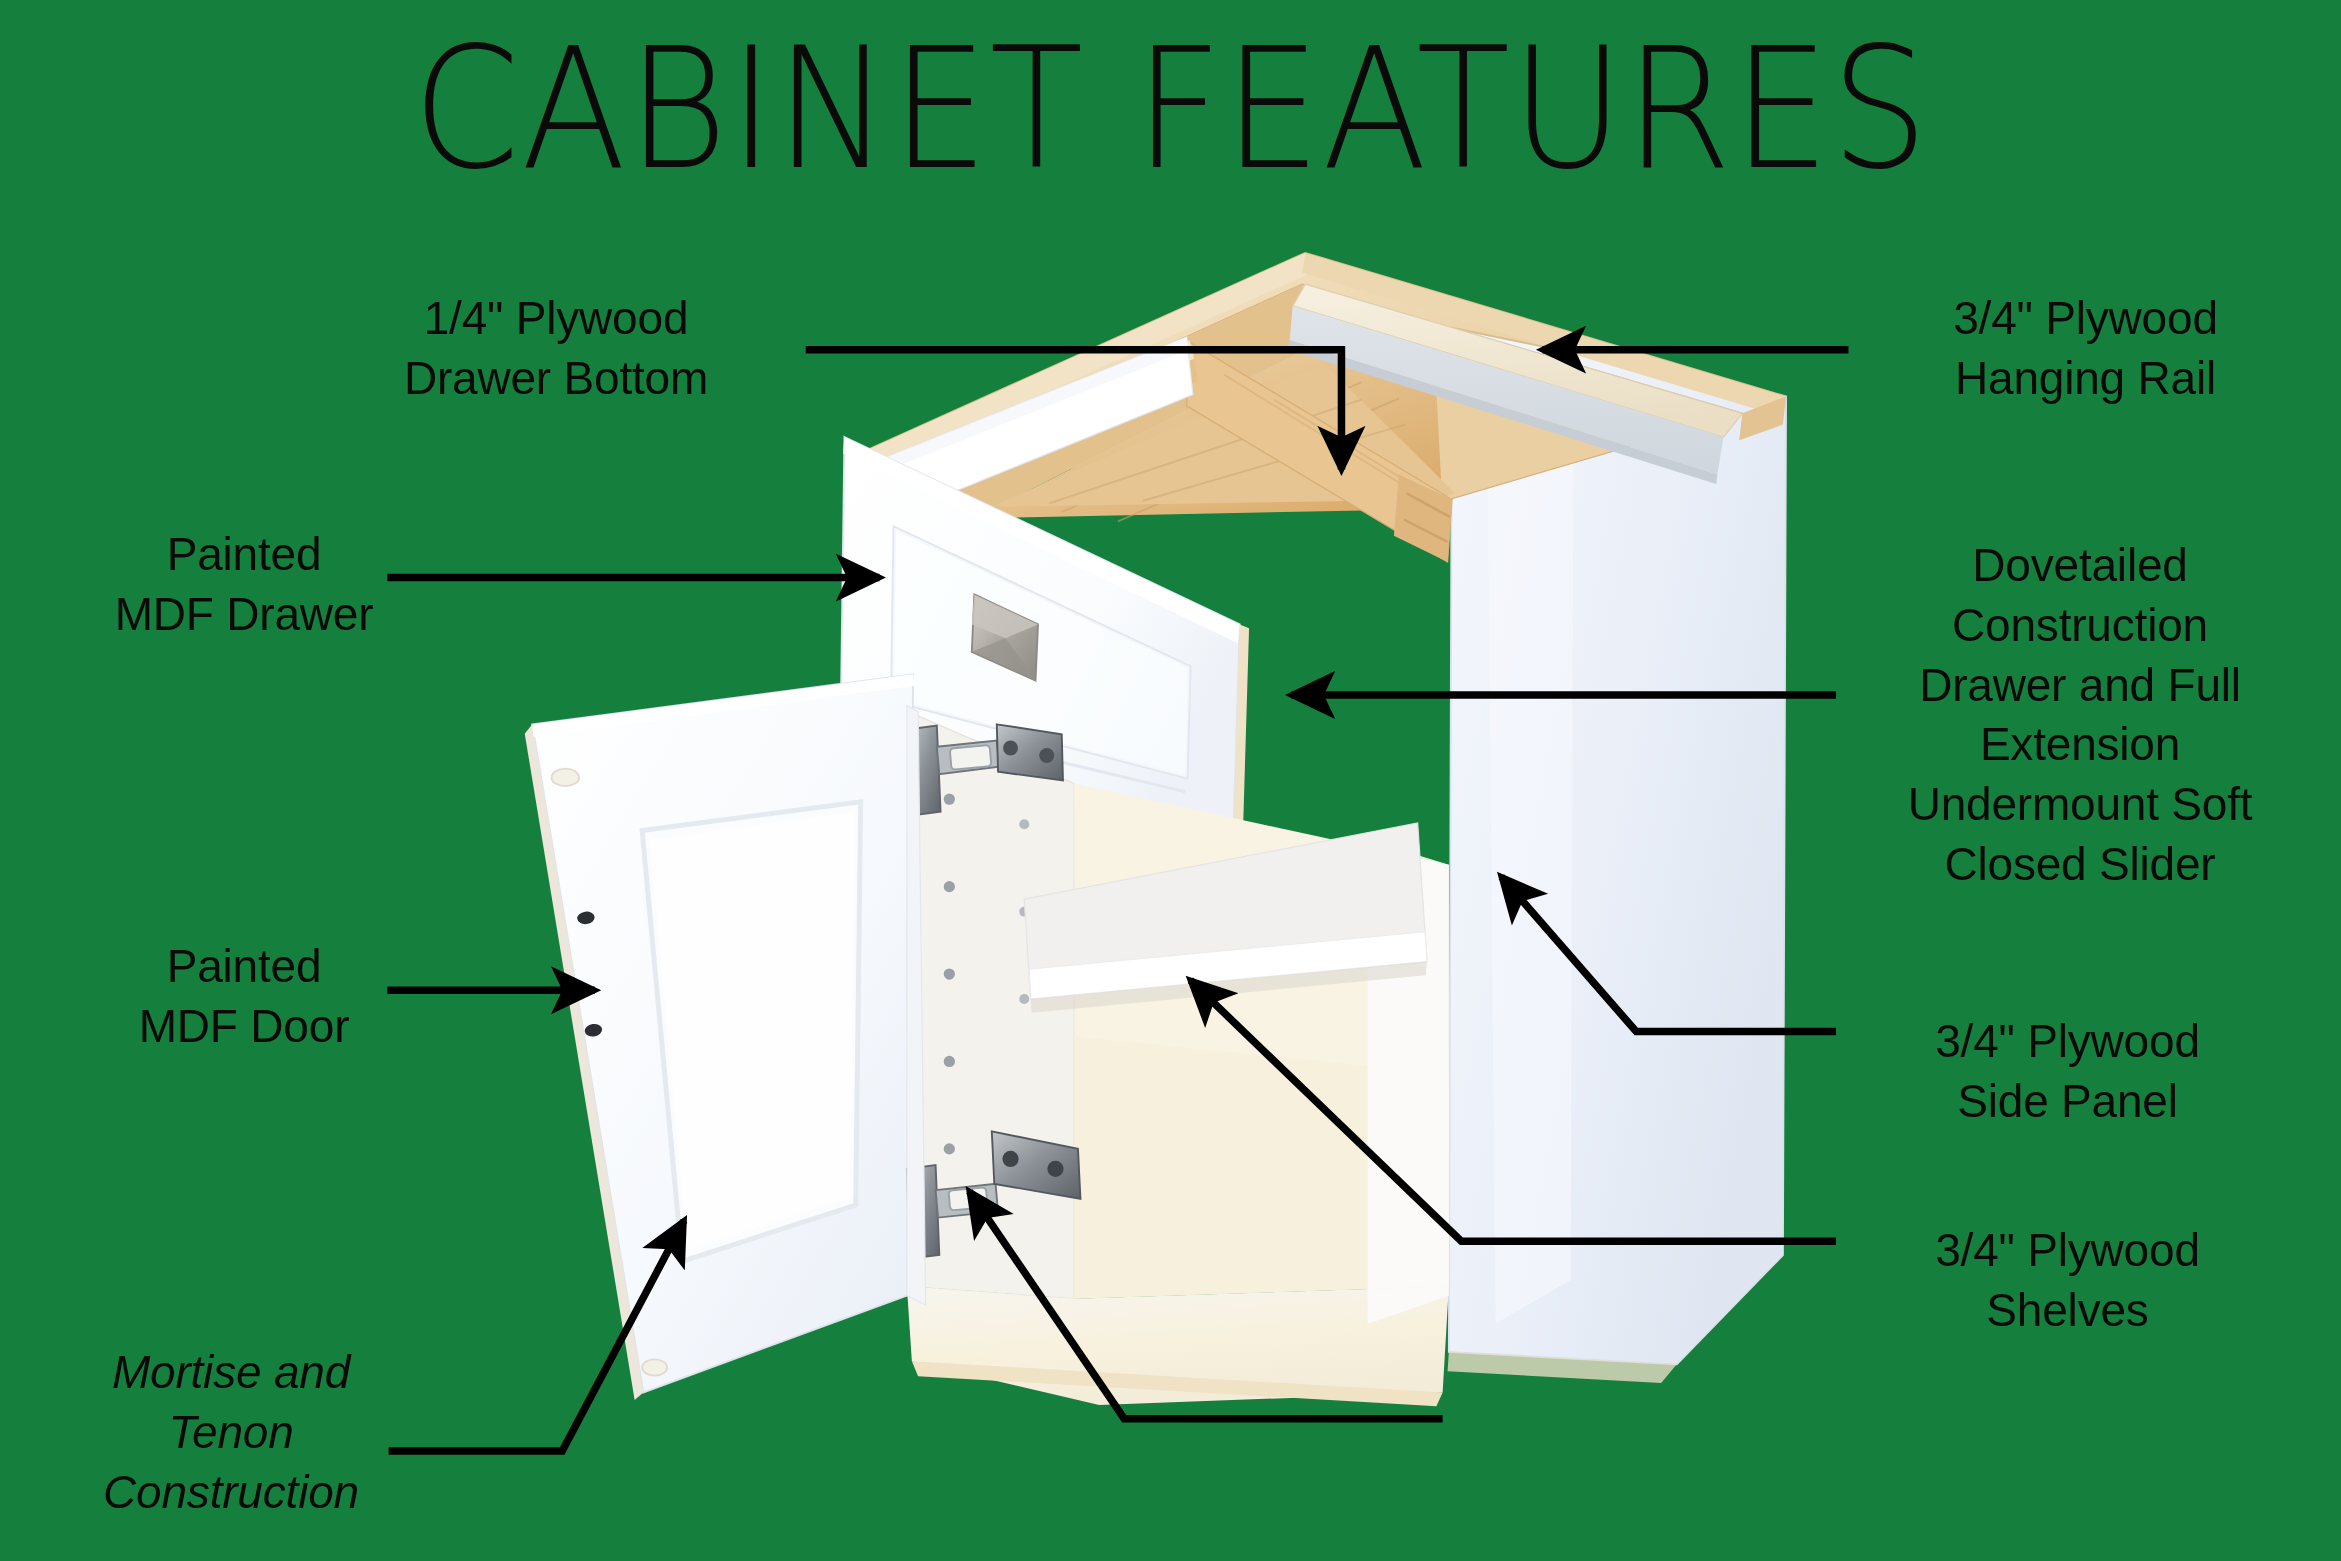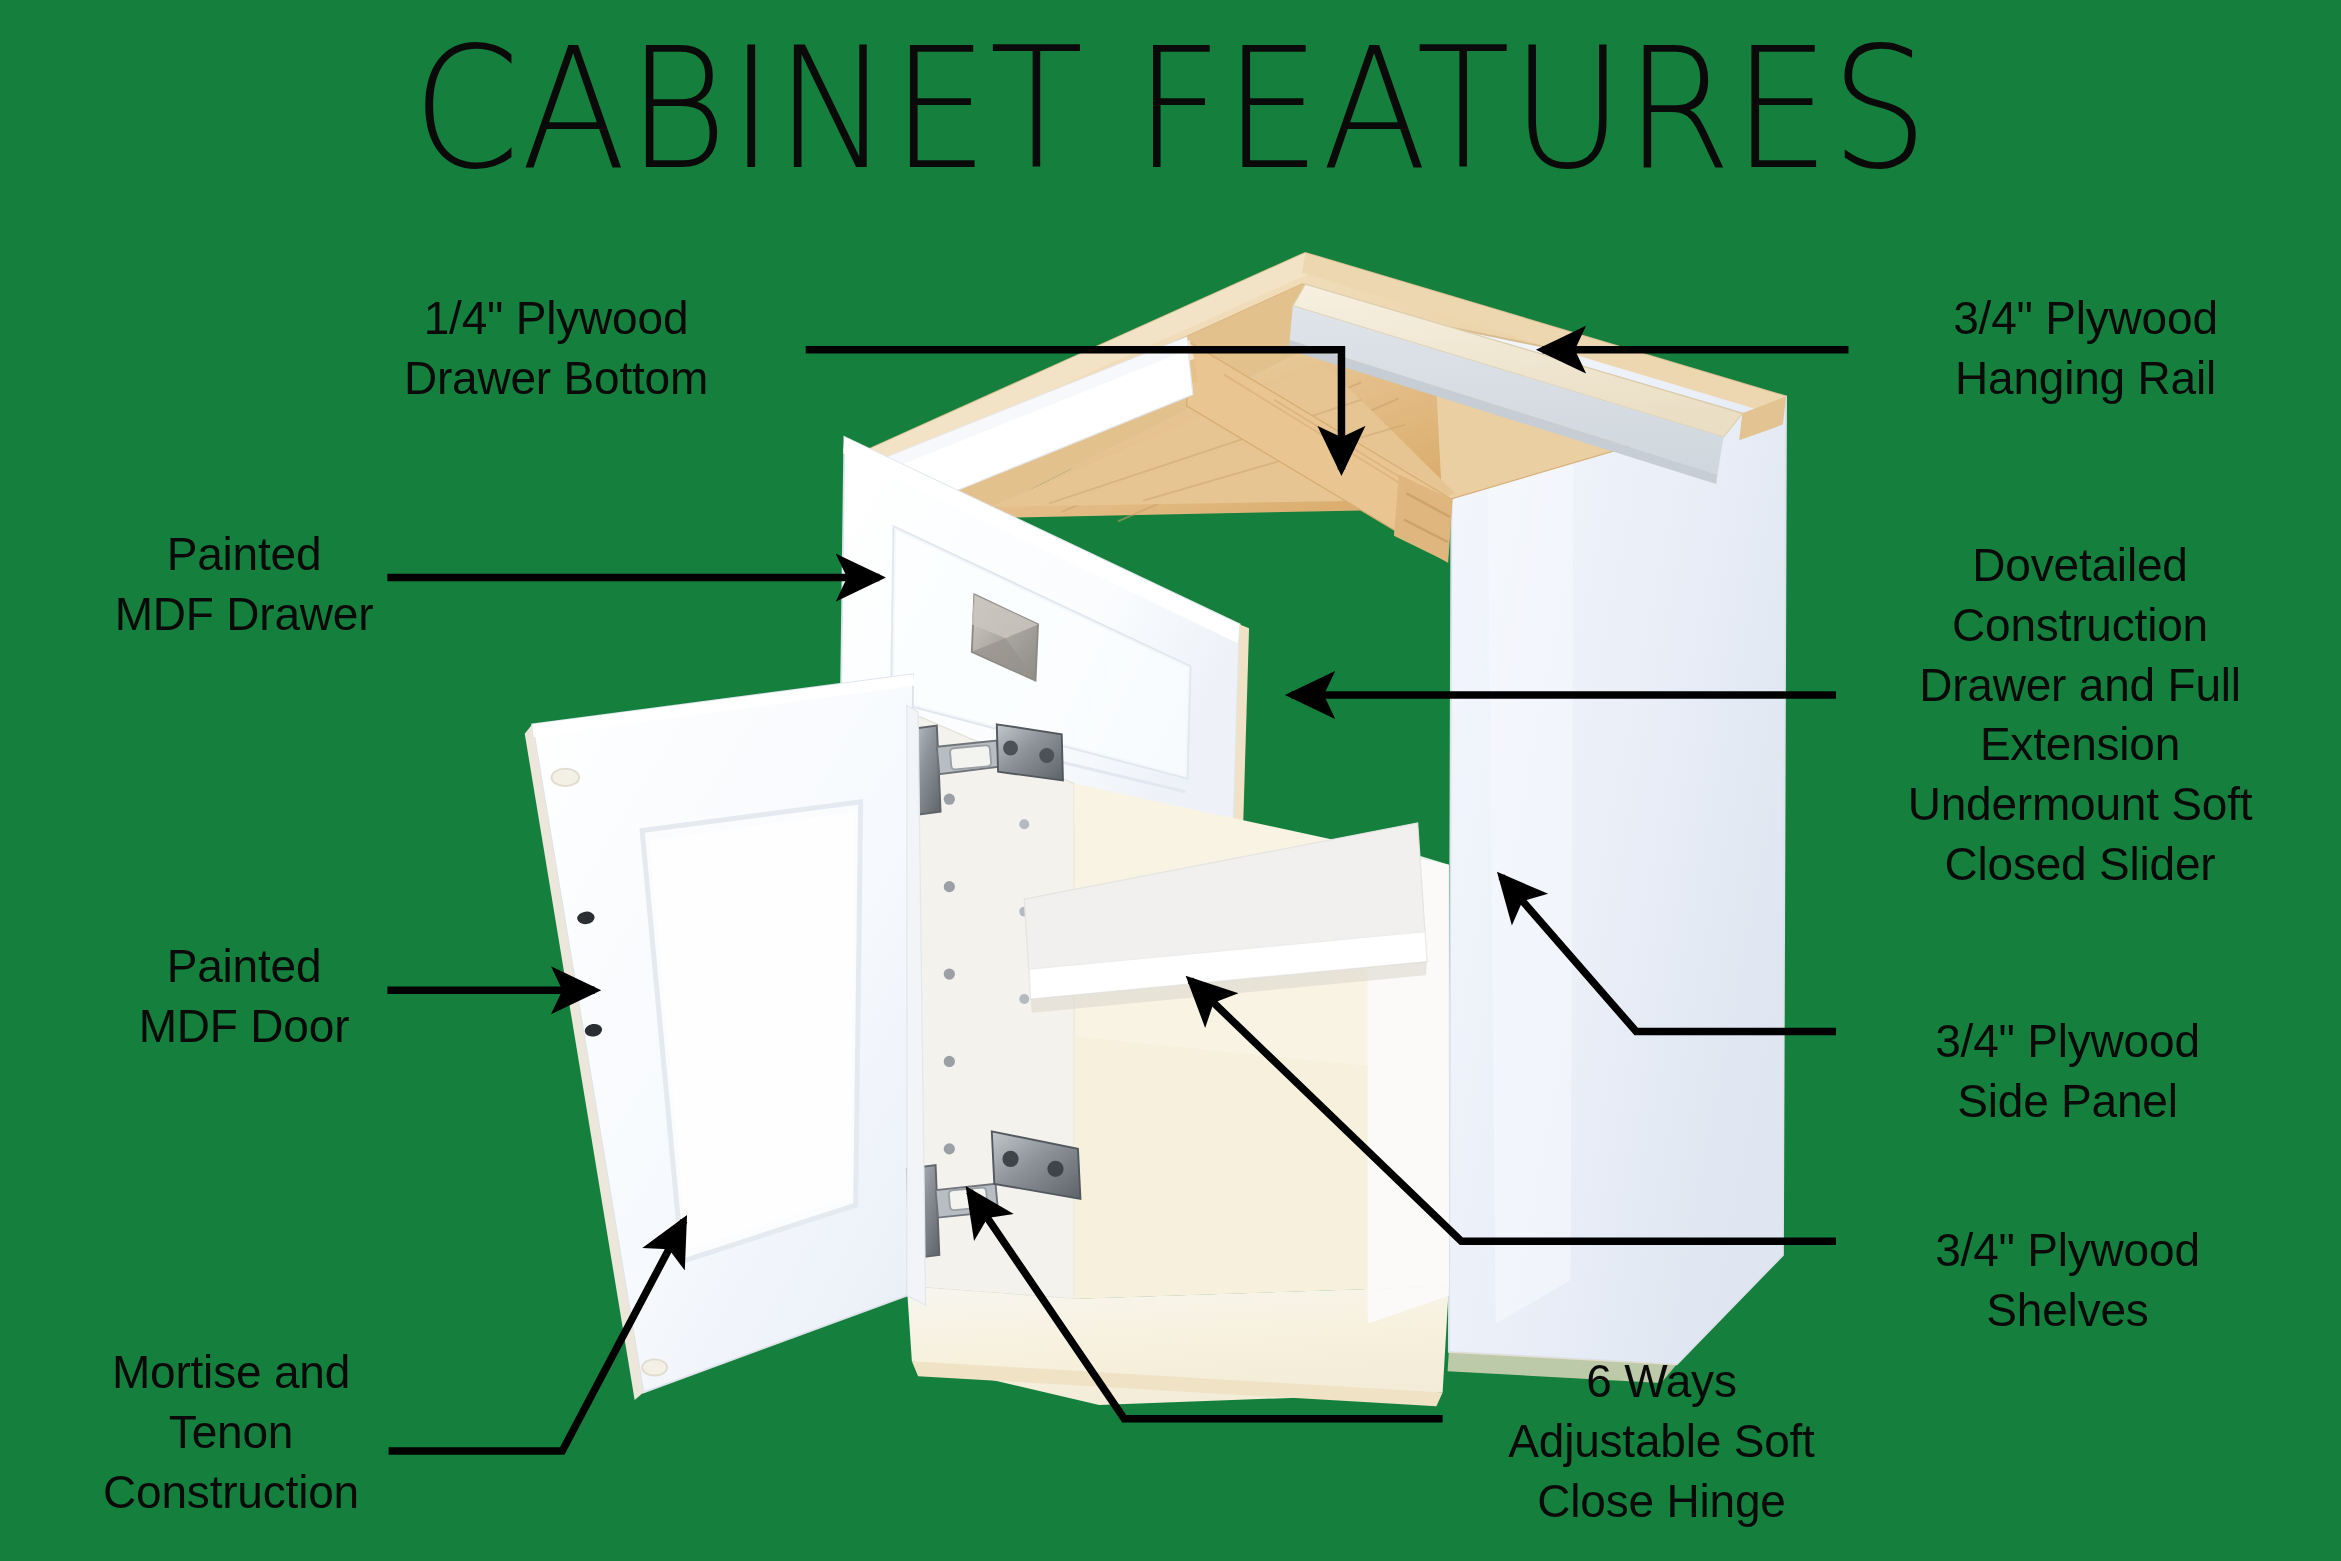--- a/index.html
+++ b/index.html
@@ -44,21 +44,21 @@
     font-family:"Liberation Sans", sans-serif;
     white-space:pre-line;
     letter-spacing:-0.2px;
   }
   .callout.ctr{text-align:center;}
 
   
   #lbl-drawer-bottom{ left:356px;  top:289px;  width:400px; }
   #lbl-painted-drawer{ left:44px;  top:525px;  width:400px; }
   #lbl-painted-door  { left:44px;  top:937px; width:400px; }
-  #lbl-mortise       { left:25px;  top:1343px; width:412px; }
+  #lbl-mortise       { left:25px;  top:1343px; width:412px;font-style:italic; }
 
   
   #lbl-hanging-rail  { left:1867px; top:289px;  width:437px; }
   #lbl-dovetailed    { left:1849px; top:536px;  width:462px;text-align:center; }
   #lbl-side-panel    { left:1849px; top:1012px; width:437px; }
   #lbl-shelves       { left:1849px; top:1221px; width:437px; }
   #lbl-hinge         { left:1449px; top:1352px; width:425px; }
 
   
   #photo, #arrows{
@@ -379,18 +379,15 @@
 Extension
 Undermount Soft
 Closed Slider</div>
 
   <div class="callout ctr" id="lbl-side-panel">3/4" Plywood
 Side Panel</div>
 
   <div class="callout ctr" id="lbl-shelves">3/4" Plywood
 Shelves</div>
 
-  <div class="callout ctr" id="lbl-hinge">6 Ways
-Adjustable Soft
-Close Hinge</div>
 
 </div>
 
 
 </body></html>

